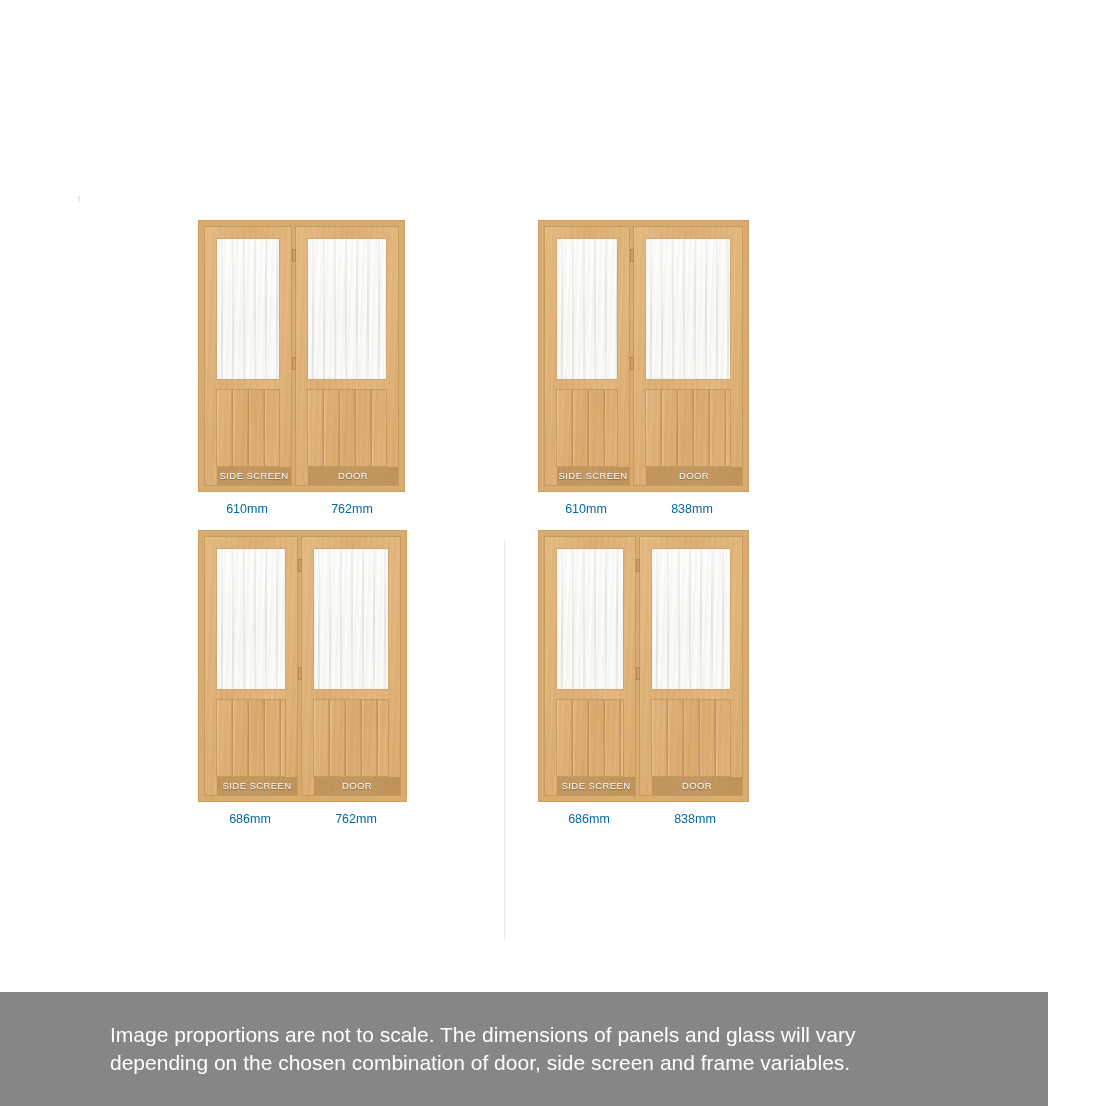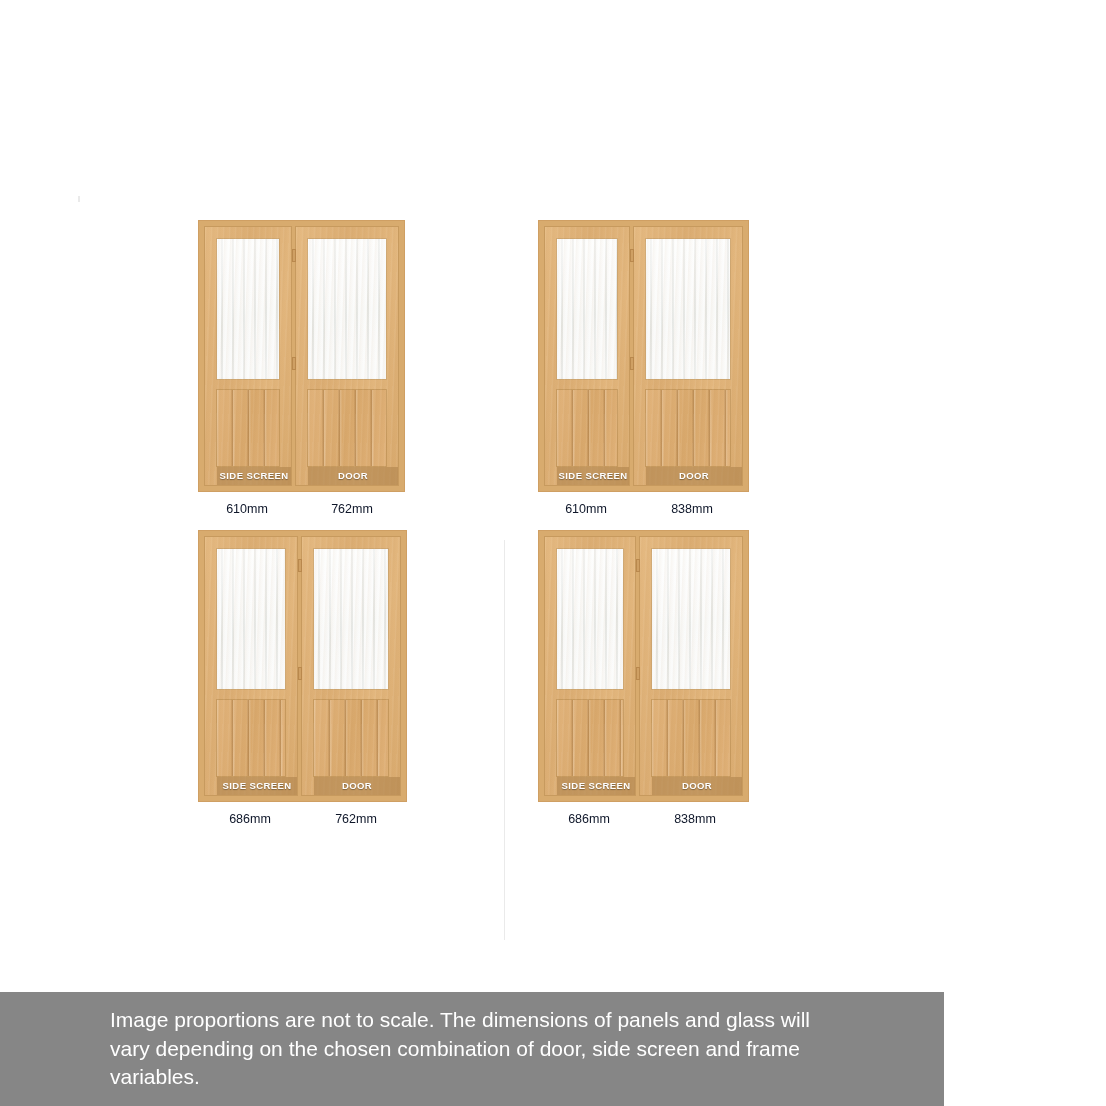--- a/index.html
+++ b/index.html
@@ -150,21 +150,21 @@
     );
   }
 
   
   .leaf-tag {
     position: relative;
     z-index: 3;
     text-align: center;
     color: #ffffff;
     font-size: 9.5px;
-    font-weight: bold;
+    font-weight: normal;
     letter-spacing: 0.4px;
     padding: 3px 0 4px 0;
     background: rgba(176,132,78,0.62);
     text-shadow: 0 1px 1px rgba(0,0,0,0.35);
     margin-top: auto;
     margin-left: 12px;
   }
 
   
   .hinge {
@@ -174,39 +174,39 @@
     height: 13px;
     background: #cfa064;
     border: 1px solid #b9884d;
     z-index: 4;
   }
 
   .dims {
     position: absolute;
     display: flex;
     font-size: 12.5px;
-    color: #0f172a;
+    color: #0369a1;
   }
   .dim {
     text-align: center;
   }
 
   
   .artifact {
     position: absolute;
     background: #e3e3e3;
     opacity: 0.75;
   }
 
   
   .footer {
     position: absolute;
     left: 0;
     bottom: 0;
-    width: 944px;
+    width: 1048px;
     height: 114px;
     background: #868686;
     color: #ffffff;
     display: flex;
     align-items: center;
     justify-content: center;
     padding: 0 110px;
   }
   .footer-text {
     font-size: 21px;

